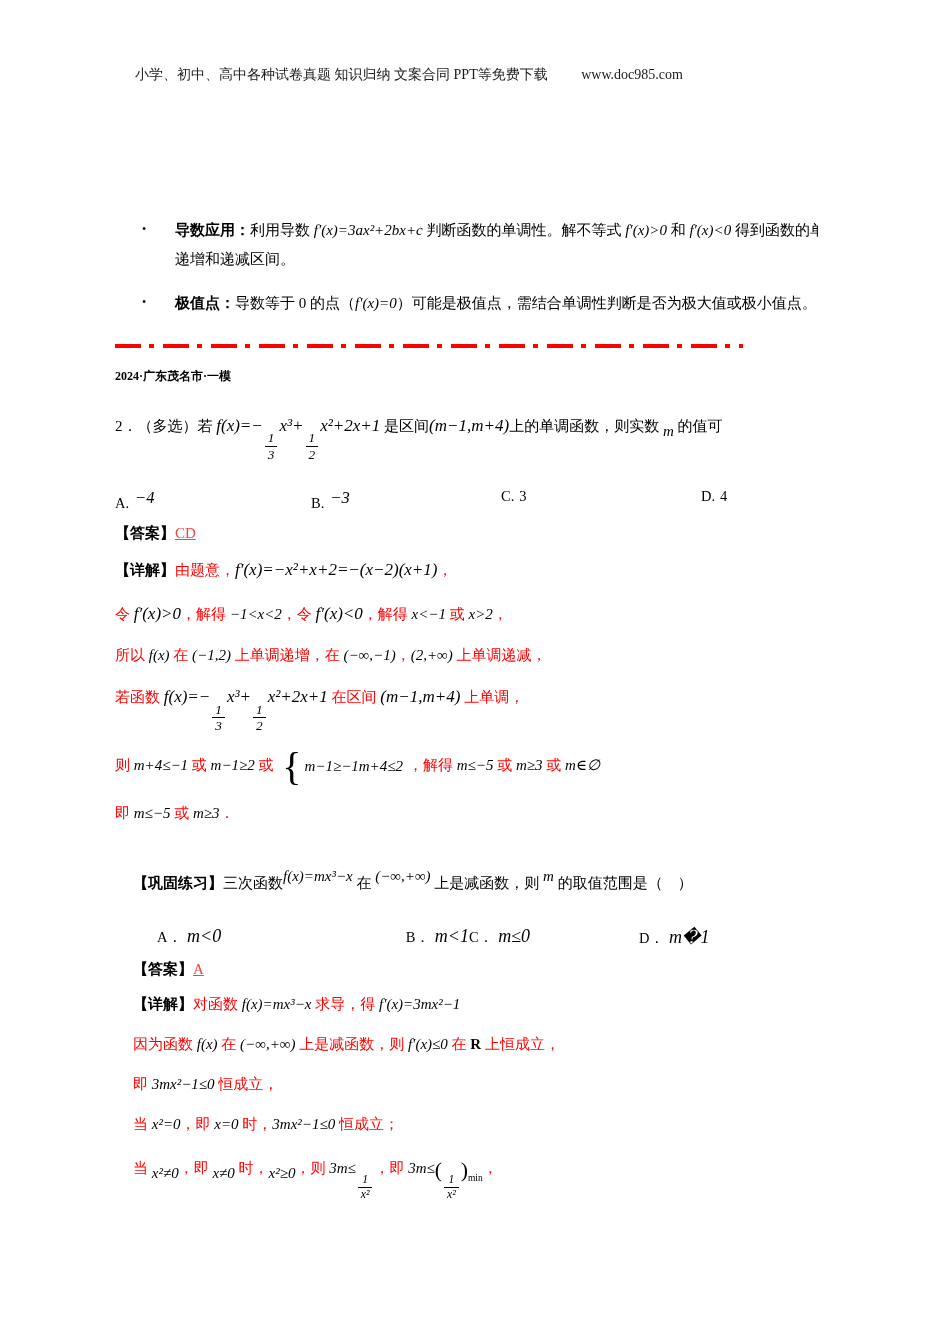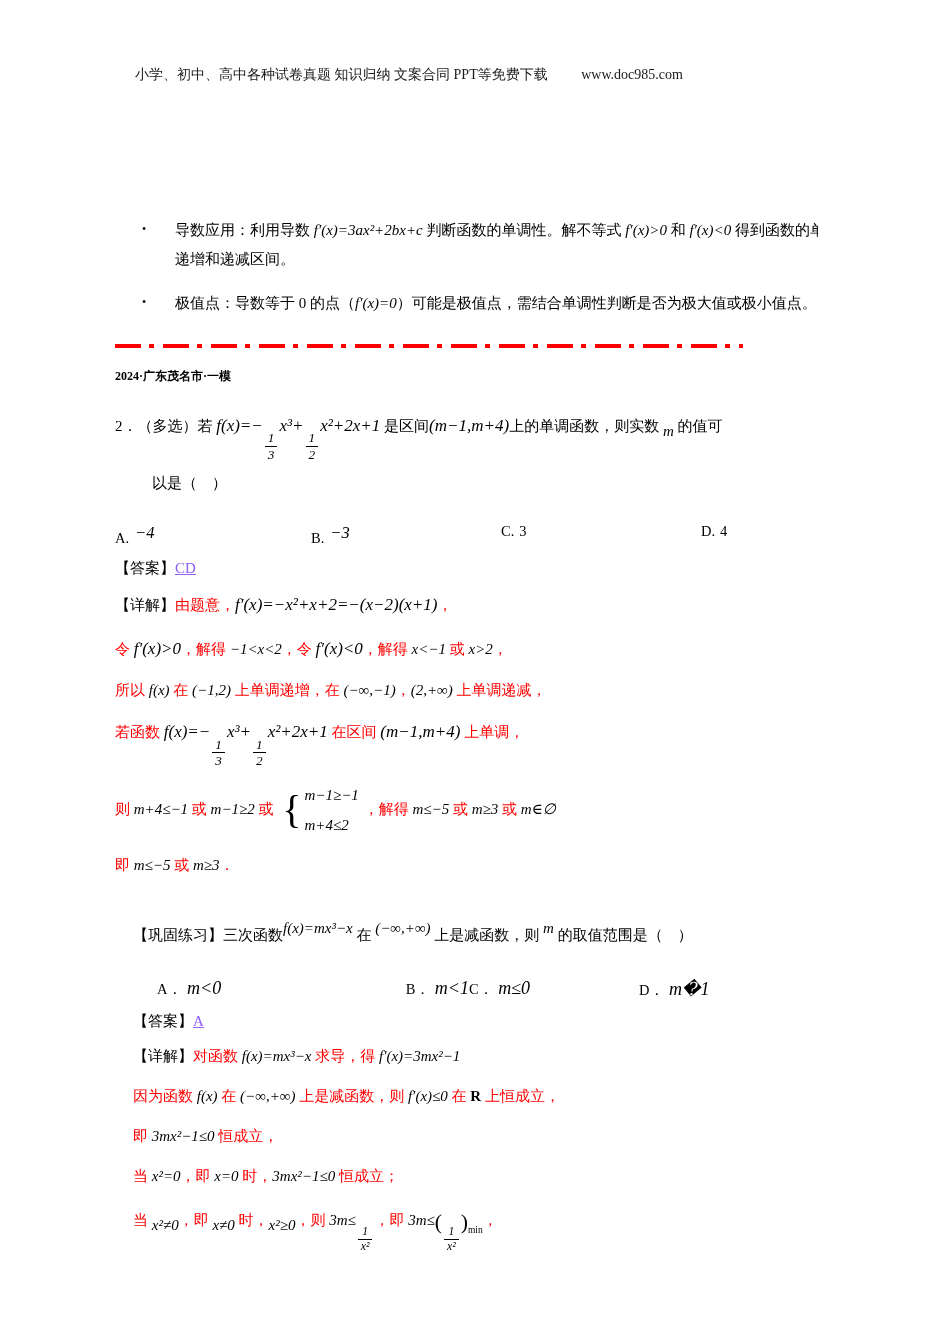--- a/index.html
+++ b/index.html
@@ -15,21 +15,21 @@
     position:absolute; top:66px; left:0; width:100%;
     text-align:center; font-size:14px; color:#1a1a1a;
   }
   .header .site { margin-left:30px; }
 
   .main { position:absolute; top:216px; left:115px; width:732px; font-size:15px; }
 
   .bullet { display:flex; margin-bottom:16px; line-height:1.9; }
   .bullet .marker { flex:0 0 60px; padding-left:27px; font-size:12px; line-height:2.3; }
   .bullet .btext { flex:1; }
-  .lbl { font-weight:normal; }
+  .lbl { font-weight:bold; }
   .m { font-family:"Liberation Serif","DejaVu Serif",serif; font-style:italic; }
   .bfu { font-weight:bold; font-style:normal; }
 
   .divider {
     height:4px; width:628px; margin:26px 0 20px 0;
     background:repeating-linear-gradient(90deg,
       #fe0000 0 26px, rgba(0,0,0,0) 26px 34px,
       #fe0000 34px 39px, rgba(0,0,0,0) 39px 48px);
   }
 
@@ -46,28 +46,28 @@
   }
   .frac .fnum { padding:0 3px; }
   .frac .fden { border-top:1px solid currentColor; padding:0 3px; }
 
   .options { display:flex; margin:26px 0 12px 0; font-size:14.5px; }
   .opt-a { flex:0 0 196px; } .opt-b { flex:0 0 190px; } .opt-c { flex:0 0 200px; } .opt-d { flex:1; }
   .optv { font-size:16.5px; margin-left:6px; }
   .raisedv { vertical-align:5px; }
 
   .ansline { margin:12px 0 12px 0; }
-  .ansval { color:#8b5cf6;text-decoration:underline; }
+  .ansval { color:#ef4444;text-decoration:underline; }
 
   .detail p { margin:0 0 13px 0; line-height:1.8; }
   .r { color:#fe0000; }
 
   .cases { display:inline-flex; align-items:center; vertical-align:middle; margin:0 5px; }
   .cases .brace { font-size:40px; font-weight:400; line-height:1; margin-right:3px; font-style:normal; }
-  .cases .rows { display:inline-flex; flex-direction:column; row-gap:3px; }
+  .cases .rows { display:inline-flex; flex-direction:row; row-gap:3px; }
 
   .raised { vertical-align:7px; }
   .low { vertical-align:-5px; }
 
   .practice { margin-top:34px;margin-left:18px; }
   .p-head { line-height:2.0; margin:0; }
   .p-options { display:flex; margin:28px 0 12px 0; padding-left:24px; font-size:14.5px; }
   .po-a { flex:0 0 146px; } .po-b { flex:0 0 166px;text-align:right; } .po-c { flex:0 0 170px; } .po-d { flex:1; }
   .povalue { margin-left:5px; font-size:18px; }
 
@@ -105,21 +105,20 @@
     <div class="section-title">2024·广东茂名市·一模</div>
 
     <p class="stem">
       <span>2．</span><span>（多选）若 </span><span class="m bigmath"><span>f(x)=−</span><span class="frac">
             <span class="fnum">1</span>
             <span class="fden">3</span>
           </span><span>x³+</span><span class="frac">
             <span class="fnum">1</span>
             <span class="fden">2</span>
           </span><span>x²+2x+1</span></span><span> 是区间</span><span class="m bigmath">(m−1,m+4)</span><span>上的单调函数，则实数 </span><span class="m low">m</span><span> 的值可</span>
-      <span class="line2" style="display:block;">以是（　）</span>
     </p>
 
     <div class="options">
       <span class="opt-a"><span>A.</span><span class="m optv raisedv">−4</span></span>
       <span class="opt-b"><span>B.</span><span class="m optv raisedv">−3</span></span>
       <span class="opt-c"><span>C.</span><span style="margin-left:5px;">3</span></span>
       <span class="opt-d"><span>D.</span><span style="margin-left:5px;">4</span></span>
     </div>
 
     <p class="ansline"><b class="lbl">【答案】</b><span class="ansval">CD</span></p>

